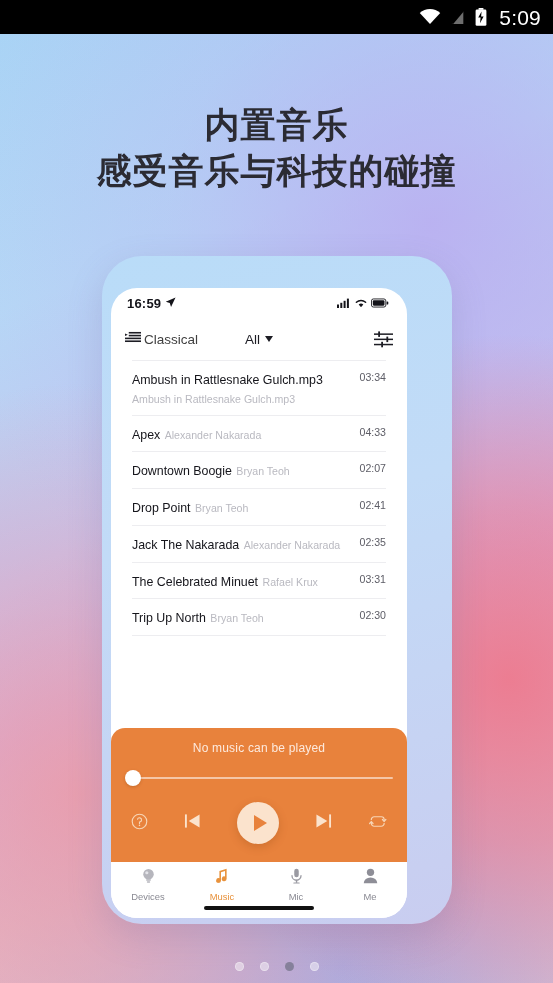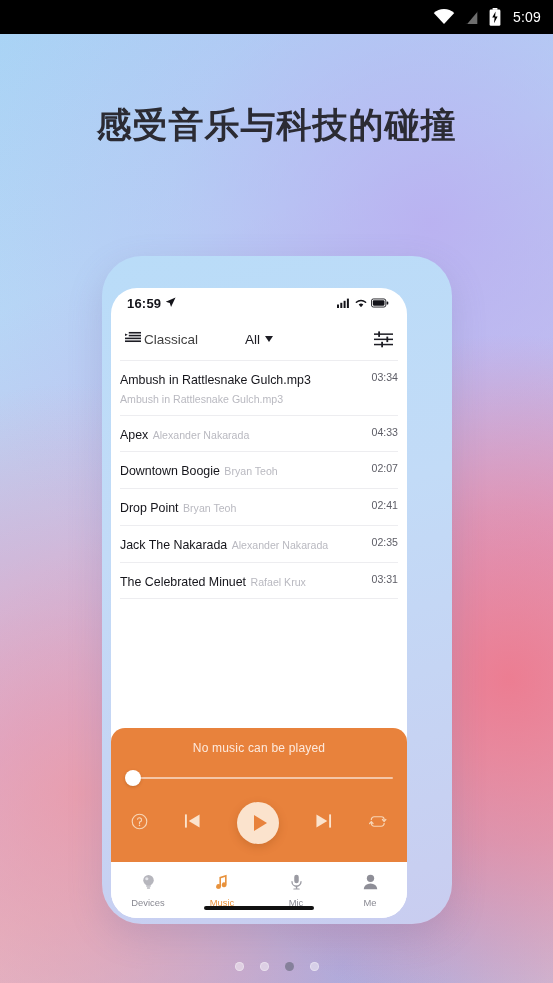--- a/index.html
+++ b/index.html
@@ -11,21 +11,21 @@
   }
 
   
   #sysbar {
     position:absolute; top:0; left:0; width:553px; height:34px;
     background:#000; display:flex; align-items:center;
     justify-content:flex-end; padding-right:12px; gap:9px;
   }
   #sysbar .ic { display:flex; align-items:center; }
   #sysbar .clock {
-    color:#fff; font-size:14px; font-weight:400; letter-spacing:.2px;
+    color:#fff; font-size:21px; font-weight:400; letter-spacing:.2px;
     margin-left:3px; line-height:1;
   }
 
   
   #promo {
     position:absolute; top:34px; left:0; width:553px; height:949px;
     overflow:hidden;
     background:
       radial-gradient(circle at 92% 68%, rgba(238,120,140,.92) 0%, rgba(238,120,140,.55) 20%, rgba(238,120,140,0) 42%),
       radial-gradient(circle at 15% 80%, rgba(240,150,160,.75) 0%, rgba(240,150,160,.35) 22%, rgba(240,150,160,0) 46%),
@@ -87,21 +87,21 @@
   }
   .caret {
     width:0;height:0;border-left:4.5px solid transparent;
     border-right:4.5px solid transparent;border-top:6px solid #1d1d24;
   }
   .appbar .eq { margin-left:auto; display:flex; align-items:center; }
 
   
   .tracks { flex:1 1 auto; overflow:hidden; padding:0 0 0 0; }
   .track {
-    margin:0 9px; padding:9px 0 8px 0;
+    margin:0 21px; padding:9px 0 8px 0;
     border-bottom:1px solid #ededf0;
     display:flex; align-items:flex-start;
   }
   .track:first-child { border-top:1px solid #ededf0; }
   .track .meta { flex:1 1 auto; min-width:0; }
   .track .t {
     font-size:12.4px; color:#15151b; line-height:1.35;
     white-space:nowrap; overflow:hidden; text-overflow:ellipsis;
   }
   .track .a {
@@ -143,21 +143,21 @@
   }
   .ptri {
     width:0;height:0;border-top:8px solid transparent;
     border-bottom:8px solid transparent;border-left:13px solid #e8823c;
     margin-left:4px;
   }
 
   
   .nav {
     flex:0 0 auto; background:#fff; height:56px;
-    display:flex; align-items:flex-start; padding-top:12px;text-align:right;
+    display:flex; align-items:flex-start; padding-top:6px;text-align:right;
   }
   .navitem {
     flex:1 1 0; display:flex; flex-direction:column;
     align-items:center; gap:3px;
   }
   .navitem .lbl { font-size:9.4px; color:#8a8a93; }
   .navitem.active .lbl { color:#e8923c; }
   .homebar {
     position:absolute; left:50%; transform:translateX(-50%);
     bottom:8px; width:110px; height:4.5px; border-radius:3px; background:#111;
@@ -196,20 +196,21 @@
       <rect x="0.6" y="1.6" width="10.8" height="16.2" rx="1.4" fill="#fff"></rect>
       <path d="M6.6 3.4 L3.2 9.6 L5.6 9.6 L5 15.2 L8.6 8.4 L6.1 8.4 Z" fill="#000"></path>
     </svg>
   </span>
   <span class="clock">5:09</span>
 </div>
 
 <div id="promo">
 
   <div id="headline">
+    <div class="l1">内置音乐</div>
     <div class="l2">感受音乐与科技的碰撞</div>
   </div>
 
   <div id="phone">
     <div id="screen">
 
       <div class="pstatus">
         <span class="ptime">
           <span>16:59</span>
           <span>
@@ -308,20 +309,27 @@
           </span>
           <span class="d">02:35</span>
         </div>
         <div class="track">
           <span class="meta">
             <span class="t">The Celebrated Minuet</span>
             <span class="a">Rafael Krux</span>
           </span>
           <span class="d">03:31</span>
         </div>
+        <div class="track">
+          <span class="meta">
+            <span class="t">Trip Up North</span>
+            <span class="a">Bryan Teoh</span>
+          </span>
+          <span class="d">02:30</span>
+        </div>
       </div>
 
       <div class="player">
         <div class="nowtxt">No music can be played</div>
 
         <div class="sliderow">
           <div class="strack"></div>
           <div class="sknob"></div>
         </div>
 

